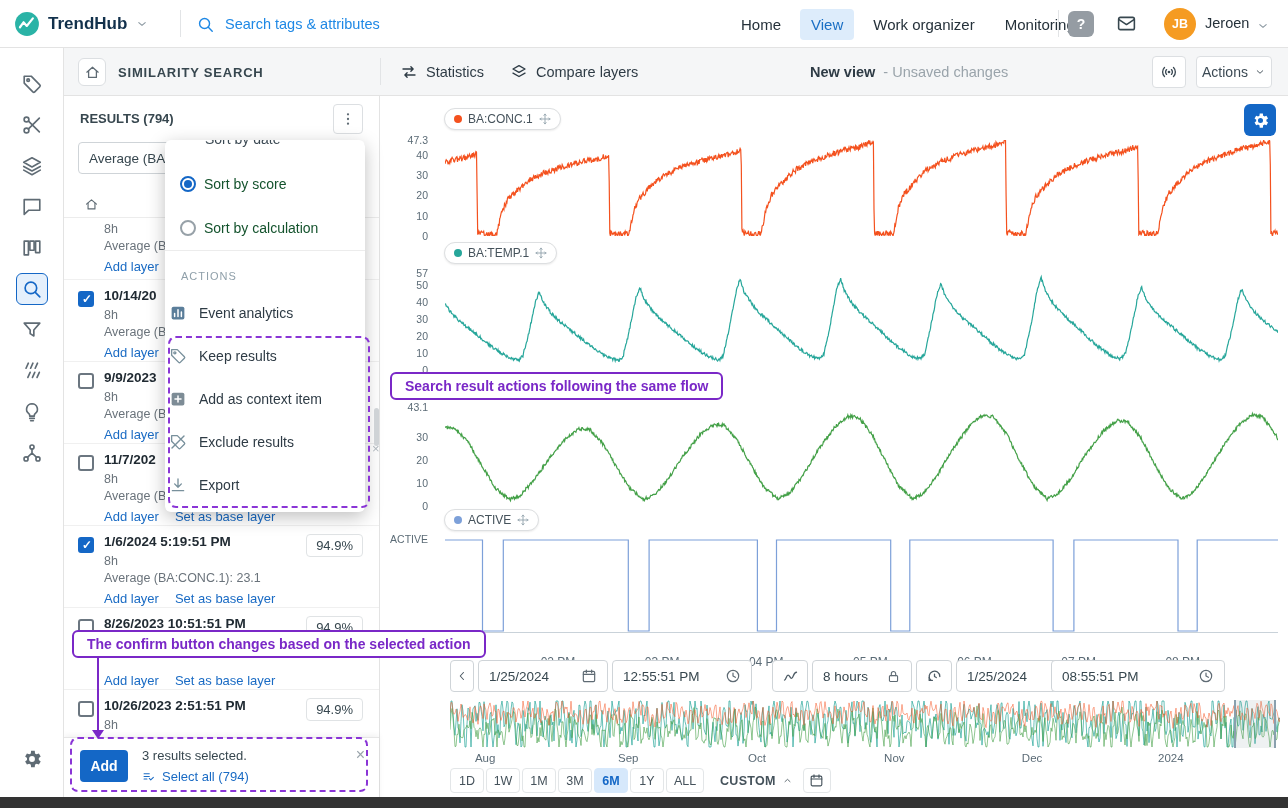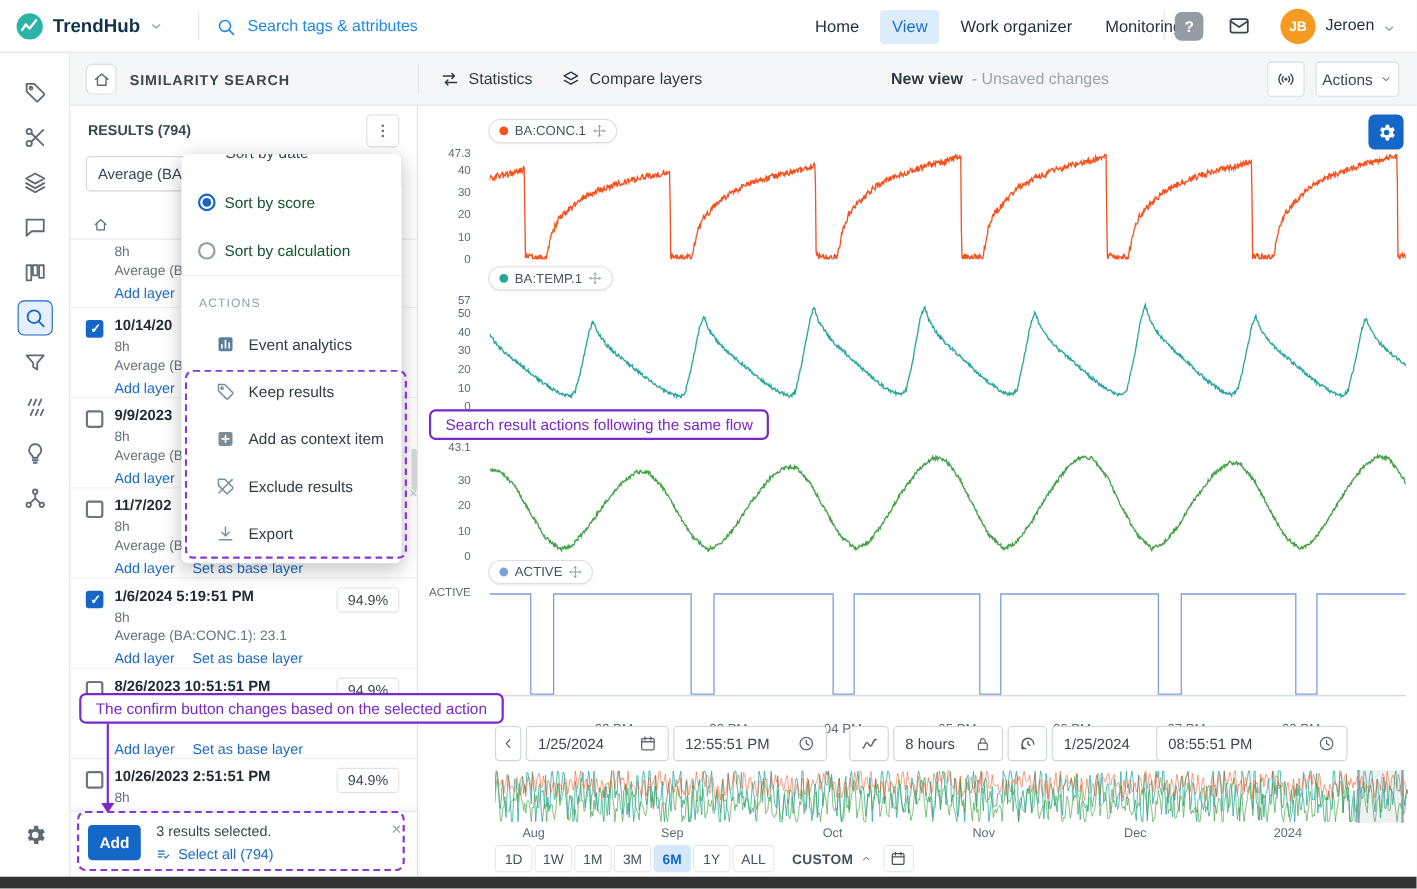--- a/index.html
+++ b/index.html
@@ -69,21 +69,21 @@
 
 .menu{position:absolute;left:165px;top:140px;width:200px;background:#fff;border-radius:6px;box-shadow:0 5px 18px rgba(0,0,0,.25);z-index:30;padding-bottom:6px;overflow:hidden}
 .menu-partial{height:22px;overflow:hidden;position:relative;color:#3c4a54;font-size:14px}
 .menu-partial span{position:absolute;left:40px;top:-9px}
 .menu-radio{height:44px;display:flex;align-items:center;gap:8px;padding-left:15px;font-size:14px;color:#14532d;cursor:pointer}
 .radio{width:16px;height:16px;border-radius:50%;border:2px solid #97a1a8;position:relative;flex:none}
 .radio.checked{border-color:#1467c6}
 .radio.checked::after{content:"";position:absolute;left:2px;top:2px;width:8px;height:8px;border-radius:50%;background:#1467c6}
 .menu-divider{height:1px;background:#ececec}
 .menu-section{height:40px;display:flex;align-items:center;padding:10px 0 0 16px;font-size:11px;letter-spacing:1px;color:#90a0aa}
-.menu-item{height:43px;display:flex;align-items:center;gap:12px;padding-left:31px;font-size:14px;color:#2e3b45;cursor:pointer}
+.menu-item{height:43px;display:flex;align-items:center;gap:12px;padding-left:4px;font-size:14px;color:#2e3b45;cursor:pointer}
 .mi-ic{flex:none;color:#78909c}
 
 
 .chart-area{position:absolute;left:380px;top:96px;width:908px;height:701px;background:#fff;overflow:hidden}
 .gear-btn{position:absolute;left:864px;top:8px;width:32px;height:32px;background:#1467c6;border:none;border-radius:6px;display:flex;align-items:center;justify-content:center;cursor:pointer;z-index:5}
 .badge{position:absolute;height:22px;border:1px solid #dddfe1;border-radius:12px;background:#fff;display:inline-flex;align-items:center;gap:6px;padding:0 9px;font-size:12px;color:#45525b;box-shadow:0 1px 2px rgba(0,0,0,.08);z-index:4;cursor:grab}
 .badge .dot{width:8px;height:8px;border-radius:50%;flex:none}
 .y-axis{position:absolute;left:0;width:56px}
 .y-tick{position:absolute;right:8px;font-size:10.5px;color:#5b6b76}
 .active-lab{position:absolute;right:8px;top:-4px;font-size:10.5px;color:#5b6b76}
@@ -101,21 +101,21 @@
 .ov-window{position:absolute;top:0;height:48px;background:rgba(120,144,156,.13);border-left:2px solid #8aa0ae;border-right:2px solid #8aa0ae;cursor:ew-resize}
 .months{position:absolute;left:70px;top:656px;width:830px;height:12px}
 .month{position:absolute;top:0;font-size:11.5px;color:#5b6b76}
 .range-row{position:absolute;left:70px;top:672px;height:25px;display:flex;align-items:center;gap:2px}
 .rbtn{width:34px;height:25px;display:flex;align-items:center;justify-content:center;font-size:12.5px;color:#45525b;background:#fff;border:1px solid #e3e6e8;border-radius:4px;cursor:pointer}
 .rbtn.active{background:#d6e8fb;color:#1467c6;border-color:#d6e8fb;font-weight:bold}
 .custom-btn{margin-left:14px;display:flex;align-items:center;gap:6px;font-size:12.5px;font-weight:bold;letter-spacing:.3px;color:#45525b;cursor:pointer}
 .cal-btn{margin-left:8px;width:28px;height:25px}
 
 
-.note{position:absolute;height:28px;background:#fff;border:2px solid #7a28c7;border-radius:6px;color:#7a28c7;font-size:14px;font-weight:normal;display:flex;align-items:center;padding:0 13px;white-space:nowrap;z-index:40}
+.note{position:absolute;height:28px;background:#fff;border:2px solid #7a28c7;border-radius:6px;color:#7a28c7;font-size:14px;font-weight:bold;display:flex;align-items:center;padding:0 13px;white-space:nowrap;z-index:40}
 .dash-box{position:absolute;border:2px dashed #8a35d6;border-radius:8px;z-index:35;pointer-events:none}
 .arrow-line{position:absolute;width:0;border-left:2px solid #7a28c7;z-index:40}
 .arrow-head{position:absolute;width:0;height:0;border-left:6px solid transparent;border-right:6px solid transparent;border-top:9px solid #7a28c7;z-index:40}
 .panel-thumb{position:absolute;left:374px;top:408px;width:5px;height:38px;background:#cfd3d6;border-radius:3px;z-index:31;cursor:ns-resize}
 .panel-x{position:absolute;left:372px;top:441px;color:#aeb6bc;font-size:13px;z-index:31;cursor:pointer}
 .panel-x::after{content:"×"}
 .bottom-strip{position:absolute;left:0;top:797px;width:1288px;height:11px;background:#333;z-index:45}
 </style>
 </head>
 <body>
@@ -538,21 +538,21 @@
     <div class="overview">
       <svg viewBox="0 0 830 48" preserveAspectRatio="none">
           <path d="M0 20.6L1 1.0L2 1.0L3 12.4L4 27.0L5 35.3L6 22.2L7 8.8L8 27.8L9 29.8L10 42.9L11 21.4L12 4.7L13 11.1L14 28.7L15 47.0L16 47.0L17 24.0L18 8.1L19 9.4L20 20.6L21 47.0L22 21.6L23 8.5L24 7.7L25 5.8L26 21.4L27 13.3L28 20.4L29 2.4L30 2.6L31 9.6L32 16.7L33 30.9L34 1.7L35 14.9L36 21.9L37 47.0L38 33.6L39 29.6L40 14.3L41 12.2L42 37.2L43 47.0L44 37.6L45 30.9L46 4.8L47 33.4L48 24.6L49 37.9L50 31.9L51 6.0L52 1.0L53 9.2L54 26.8L55 24.4L56 8.8L57 1.0L58 2.8L59 28.5L60 22.1L61 9.5L62 1.9L63 3.6L64 20.2L65 29.1L66 44.7L67 32.5L68 22.9L69 26.2L70 31.7L71 47.0L72 45.3L73 10.4L74 17.1L75 31.3L76 24.2L77 28.9L78 7.6L79 10.5L80 2.2L81 24.2L82 34.1L83 22.1L84 14.8L85 1.0L86 4.9L87 35.9L88 22.7L89 20.4L90 1.0L91 24.8L92 20.5L93 37.0L94 30.2L95 16.1L96 19.5L97 22.7L98 39.7L99 47.0L100 18.6L101 14.7L102 25.1L103 22.0L104 40.9L105 17.7L106 1.0L107 1.0L108 1.0L109 25.5L110 18.8L111 22.6L112 1.0L113 1.0L114 11.1L115 21.6L116 40.0L117 18.4L118 17.4L119 12.3L120 40.7L121 30.0L122 43.1L123 15.5L124 10.3L125 29.9L126 47.0L127 40.2L128 25.2L129 5.0L130 5.5L131 36.7L132 32.2L133 26.6L134 7.5L135 1.0L136 4.5L137 24.7L138 31.4L139 17.5L140 1.0L141 1.0L142 29.2L143 19.5L144 33.5L145 19.6L146 4.8L147 32.0L148 35.2L149 31.9L150 27.6L151 25.7L152 10.2L153 34.3L154 47.0L155 34.0L156 27.2L157 20.2L158 11.0L159 25.8L160 37.7L161 20.1L162 1.0L163 7.9L164 15.5L165 13.1L166 10.5L167 11.4L168 5.6L169 1.0L170 34.1L171 27.3L172 31.0L173 25.5L174 10.3L175 18.3L176 47.0L177 47.0L178 40.6L179 22.2L180 9.7L181 34.7L182 45.1L183 27.3L184 28.6L185 13.8L186 8.5L187 31.4L188 41.0L189 4.6L190 1.0L191 1.0L192 4.5L193 23.9L194 15.0L195 15.9L196 7.2L197 1.0L198 23.5L199 36.8L200 36.1L201 23.7L202 19.4L203 36.6L204 47.0L205 47.0L206 21.6L207 8.2L208 31.1L209 45.9L210 40.0L211 25.6L212 2.5L213 16.0L214 19.9L215 28.2L216 27.2L217 4.2L218 1.0L219 1.0L220 14.8L221 20.3L222 30.4L223 16.9L224 2.3L225 25.2L226 24.2L227 34.0L228 26.0L229 18.5L230 25.4L231 36.5L232 40.3L233 27.6L234 11.5L235 21.5L236 25.4L237 44.7L238 46.7L239 20.5L240 1.0L241 5.3L242 9.3L243 29.2L244 13.2L245 1.0L246 9.2L247 8.2L248 25.3L249 25.2L250 26.4L251 1.0L252 12.0L253 14.7L254 29.1L255 32.5L256 34.6L257 5.1L258 21.7L259 47.0L260 47.0L261 47.0L262 32.5L263 22.2L264 32.4L265 41.8L266 26.5L267 30.7L268 18.1L269 18.4L270 19.3L271 39.6L272 29.2L273 10.8L274 7.4L275 9.9L276 25.3L277 26.0L278 26.4L279 1.0L280 1.0L281 28.3L282 37.1L283 35.9L284 15.1L285 8.9L286 34.8L287 35.3L288 46.1L289 38.8L290 24.6L291 12.6L292 21.1L293 43.4L294 31.5L295 4.7L296 11.3L297 10.9L298 32.8L299 24.3L300 12.1L301 1.0L302 4.6L303 1.0L304 19.8L305 15.3L306 3.8L307 16.0L308 16.8L309 27.5L310 36.2L311 42.1L312 15.6L313 7.5L314 35.8L315 47.0L316 42.8L317 34.8L318 15.1L319 5.9L320 34.2L321 32.2L322 36.0L323 6.2L324 1.0L325 7.8L326 19.4L327 15.9L328 11.5L329 10.6L330 1.0L331 15.9L332 21.8L333 14.5L334 15.6L335 15.8L336 26.3L337 42.1L338 34.7L339 22.1L340 23.4L341 7.2L342 20.2L343 47.0L344 29.2L345 26.2L346 8.3L347 23.0L348 22.6L349 30.8L350 30.4L351 5.4L352 1.0L353 8.2L354 30.6L355 11.7L356 7.8L357 1.0L358 1.6L359 9.3L360 24.4L361 34.6L362 20.0L363 14.7L364 19.9L365 43.1L366 35.4L367 19.1L368 13.0L369 21.7L370 31.3L371 38.6L372 33.1L373 28.9L374 14.0L375 14.1L376 39.4L377 24.8L378 20.9L379 7.1L380 13.8L381 20.2L382 24.1L383 30.9L384 6.3L385 1.0L386 4.0L387 12.8L388 21.2L389 17.8L390 7.1L391 7.4L392 26.0L393 28.7L394 28.6L395 28.8L396 10.3L397 23.1L398 43.1L399 33.6L400 31.4L401 8.8L402 1.8L403 23.6L404 22.7L405 36.2L406 8.2L407 1.0L408 2.7L409 15.0L410 31.7L411 11.1L412 1.0L413 1.0L414 1.5L415 29.2L416 23.4L417 24.6L418 7.2L419 11.9L420 39.8L421 42.3L422 33.5L423 11.4L424 27.1L425 32.2L426 31.5L427 47.0L428 22.1L429 7.3L430 4.6L431 15.1L432 20.3L433 20.8L434 16.1L435 1.0L436 16.3L437 10.3L438 33.7L439 9.2L440 12.3L441 6.6L442 1.5L443 24.7L444 37.3L445 9.6L446 7.0L447 11.2L448 27.3L449 47.0L450 38.6L451 30.4L452 15.0L453 33.9L454 32.7L455 32.2L456 32.7L457 21.5L458 20.7L459 21.8L460 23.0L461 30.2L462 1.0L463 4.2L464 7.1L465 12.0L466 31.2L467 8.4L468 1.0L469 1.0L470 8.0L471 37.8L472 24.2L473 7.1L474 1.0L475 8.1L476 47.0L477 37.5L478 31.4L479 24.4L480 18.5L481 26.2L482 38.7L483 28.4L484 16.5L485 18.8L486 14.0L487 28.6L488 39.2L489 22.3L490 11.1L491 1.0L492 17.0L493 26.6L494 30.1L495 10.0L496 1.0L497 3.5L498 27.1L499 44.3L500 25.2L501 3.3L502 12.0L503 35.5L504 28.6L505 35.4L506 32.5L507 19.4L508 17.5L509 32.2L510 29.1L511 38.1L512 25.2L513 13.2L514 4.3L515 34.3L516 41.2L517 14.4L518 12.6L519 8.9L520 10.1L521 19.1L522 15.9L523 13.6L524 7.5L525 18.6L526 27.8L527 22.8L528 24.9L529 3.8L530 22.8L531 24.7L532 45.1L533 31.3L534 28.5L535 28.7L536 32.1L537 35.0L538 31.7L539 37.2L540 13.3L541 4.7L542 26.0L543 33.6L544 27.6L545 21.0L546 10.9L547 4.6L548 8.7L549 13.5L550 32.3L551 3.4L552 2.8L553 22.2L554 28.7L555 27.2L556 15.2L557 12.3L558 14.4L559 36.6L560 39.2L561 29.3L562 27.8L563 8.4L564 17.5L565 28.0L566 35.8L567 32.4L568 20.8L569 1.5L570 27.8L571 28.2L572 19.8L573 17.8L574 1.0L575 15.9L576 12.8L577 21.8L578 6.9L579 1.0L580 7.8L581 29.0L582 39.1L583 45.9L584 22.4L585 4.7L586 20.3L587 38.8L588 47.0L589 47.0L590 14.7L591 3.1L592 14.2L593 46.3L594 30.8L595 12.6L596 13.2L597 9.6L598 31.0L599 24.7L600 19.9L601 1.0L602 6.9L603 1.0L604 14.7L605 18.0L606 22.6L607 1.0L608 1.0L609 19.8L610 40.4L611 24.4L612 30.1L613 12.4L614 27.6L615 34.1L616 42.6L617 22.0L618 27.5L619 14.1L620 18.8L621 33.5L622 37.8L623 17.7L624 5.6L625 9.1L626 32.8L627 19.3L628 7.1L629 4.5L630 1.0L631 11.4L632 35.7L633 30.8L634 11.4L635 12.4L636 21.4L637 39.5L638 47.0L639 27.6L640 27.3L641 20.5L642 28.8L643 31.0L644 36.3L645 30.1L646 27.5L647 14.5L648 35.3L649 42.0L650 38.1L651 12.5L652 6.3L653 1.0L654 33.6L655 16.6L656 23.3L657 6.2L658 1.0L659 4.4L660 17.1L661 37.5L662 20.9L663 1.0L664 19.3L665 21.0L666 38.6L667 35.1L668 16.5L669 12.2L670 20.7L671 41.9L672 29.0L673 14.9L674 13.7L675 23.8L676 24.9L677 46.5L678 24.8L679 1.0L680 3.5L681 19.3L682 13.3L683 14.2L684 7.6L685 1.0L686 1.0L687 17.9L688 25.8L689 35.8L690 1.0L691 1.0L692 28.1L693 31.6L694 45.0L695 40.1L696 7.1L697 31.1L698 22.1L699 42.7L700 28.3L701 21.6L702 18.1L703 8.8L704 20.8L705 31.5L706 28.4L707 1.0L708 4.5L709 22.2L710 14.0L711 23.2L712 1.0L713 1.0L714 1.0L715 30.0L716 34.6L717 30.3L718 10.3L719 16.5L720 27.7L721 37.2L722 42.7L723 39.4L724 18.1L725 30.8L726 27.4L727 47.0L728 29.0L729 12.4L730 23.6L731 13.6L732 34.6L733 36.5L734 26.8L735 2.3L736 5.9L737 7.8L738 32.3L739 25.3L740 9.6L741 1.0L742 1.0L743 26.9L744 26.6L745 27.3L746 10.8L747 3.1L748 39.1L749 30.9L750 33.6L751 26.3L752 19.1L753 34.1L754 46.7L755 47.0L756 24.4L757 26.9L758 19.2L759 25.9L760 34.3L761 35.9L762 1.0L763 1.0L764 12.7L765 12.6L766 23.9L767 22.7L768 1.0L769 1.0L770 8.8L771 38.9L772 18.7L773 17.7L774 4.9L775 28.1L776 22.3L777 47.0L778 47.0L779 34.5L780 24.3L781 19.0L782 47.0L783 47.0L784 17.5L785 24.1L786 9.9L787 21.7L788 26.2L789 25.3L790 1.0L791 1.7L792 8.5L793 30.3L794 20.4L795 7.2L796 1.0L797 1.0L798 10.5L799 29.4L800 37.9L801 23.5L802 8.5L803 19.2L804 24.1L805 43.7L806 29.7L807 14.0L808 6.6L809 34.7L810 34.9L811 25.9L812 32.0L813 14.4L814 18.5L815 17.0L816 31.4L817 23.3L818 3.9L819 1.0L820 18.7L821 18.4L822 19.5L823 16.3L824 12.1L825 1.0L826 23.6L827 32.1L828 21.4L829 17.7L830 19.6" fill="none" stroke="#26a69a" stroke-width="0.7"></path>
           <path d="M0 29.7L1 14.5L2 8.5L3 18.3L4 30.8L5 46.6L6 46.2L7 34.3L8 34.4L9 24.2L10 36.4L11 37.0L12 37.8L13 37.5L14 30.0L15 28.5L16 27.6L17 25.2L18 27.9L19 27.1L20 20.8L21 28.8L22 12.3L23 16.1L24 27.3L25 28.5L26 36.8L27 30.2L28 39.1L29 29.2L30 27.8L31 29.5L32 36.1L33 47.0L34 34.1L35 34.4L36 22.2L37 28.7L38 23.1L39 34.7L40 31.7L41 21.0L42 19.4L43 20.2L44 18.3L45 35.0L46 31.4L47 47.0L48 29.8L49 32.1L50 35.1L51 31.6L52 31.8L53 40.4L54 44.9L55 38.5L56 27.6L57 12.3L58 18.5L59 32.2L60 28.4L61 24.3L62 19.8L63 12.3L64 11.5L65 14.2L66 36.8L67 45.5L68 45.5L69 37.0L70 23.7L71 31.4L72 41.0L73 35.8L74 47.0L75 47.0L76 24.5L77 20.2L78 12.9L79 28.3L80 27.7L81 37.6L82 36.1L83 25.4L84 24.4L85 13.5L86 21.2L87 43.0L88 37.5L89 41.9L90 27.5L91 36.1L92 21.7L93 31.8L94 37.7L95 39.5L96 40.1L97 24.9L98 18.4L99 25.5L100 15.6L101 30.8L102 41.6L103 26.4L104 25.4L105 9.0L106 10.5L107 25.4L108 32.6L109 47.0L110 35.0L111 37.5L112 22.0L113 21.7L114 34.3L115 37.9L116 47.0L117 35.4L118 29.5L119 13.6L120 23.2L121 16.4L122 37.8L123 28.5L124 21.2L125 19.6L126 24.6L127 22.4L128 33.3L129 37.2L130 37.9L131 45.5L132 29.8L133 29.4L134 31.6L135 35.5L136 40.1L137 41.7L138 35.5L139 24.0L140 14.7L141 16.9L142 34.6L143 24.4L144 35.3L145 27.6L146 14.5L147 26.6L148 24.9L149 29.6L150 40.9L151 47.0L152 29.8L153 30.5L154 30.7L155 29.9L156 43.9L157 47.0L158 34.1L159 25.0L160 21.8L161 15.9L162 14.5L163 35.3L164 36.5L165 22.7L166 14.6L167 20.1L168 25.3L169 24.0L170 47.0L171 41.4L172 44.8L173 41.6L174 26.0L175 22.9L176 39.4L177 46.3L178 47.0L179 36.1L180 14.5L181 15.5L182 18.0L183 18.6L184 39.6L185 37.5L186 23.9L187 24.5L188 28.0L189 16.9L190 26.9L191 43.4L192 39.0L193 39.2L194 27.0L195 32.6L196 33.2L197 27.8L198 37.4L199 39.8L200 36.6L201 25.9L202 17.3L203 22.5L204 30.0L205 39.3L206 29.9L207 21.8L208 28.0L209 28.0L210 27.1L211 35.4L212 38.2L213 47.0L214 39.2L215 28.5L216 26.3L217 24.6L218 36.9L219 31.1L220 33.5L221 21.2L222 24.2L223 22.0L224 19.7L225 36.3L226 29.7L227 32.8L228 28.3L229 25.2L230 28.8L231 33.9L232 38.9L233 38.8L234 34.7L235 38.3L236 27.4L237 30.4L238 35.8L239 33.3L240 30.1L241 30.1L242 14.4L243 14.5L244 7.6L245 15.6L246 39.7L247 38.2L248 36.4L249 25.3L250 29.0L251 22.9L252 40.7L253 41.1L254 43.2L255 39.7L256 40.3L257 18.6L258 25.9L259 39.7L260 44.3L261 44.9L262 36.5L263 22.6L264 17.5L265 18.9L266 18.5L267 41.2L268 44.4L269 39.0L270 24.1L271 31.6L272 35.7L273 43.8L274 47.0L275 47.0L276 39.9L277 28.4L278 31.6L279 18.4L280 27.5L281 39.7L282 34.0L283 26.4L284 12.0L285 9.2L286 26.4L287 25.6L288 37.5L289 40.7L290 35.1L291 22.0L292 19.8L293 35.7L294 40.7L295 38.8L296 47.0L297 35.7L298 32.9L299 20.6L300 23.7L301 28.0L302 40.1L303 22.5L304 17.8L305 7.2L306 7.9L307 30.6L308 36.4L309 37.4L310 34.6L311 36.7L312 22.5L313 21.0L314 40.9L315 47.0L316 46.6L317 45.1L318 30.2L319 14.6L320 24.9L321 23.7L322 38.7L323 30.5L324 25.3L325 16.7L326 10.5L327 9.7L328 25.2L329 43.8L330 36.2L331 36.2L332 24.9L333 18.5L334 32.4L335 45.7L336 47.0L337 47.0L338 34.3L339 21.2L340 24.8L341 14.6L342 20.7L343 36.5L344 24.4L345 25.8L346 12.4L347 17.0L348 12.9L349 26.0L350 42.4L351 38.0L352 30.0L353 24.7L354 30.6L355 23.6L356 39.8L357 40.5L358 42.5L359 27.2L360 20.8L361 27.8L362 30.0L363 35.3L364 33.9L365 35.8L366 19.6L367 8.8L368 12.3L369 24.1L370 31.3L371 36.3L372 36.2L373 38.3L374 28.0L375 23.3L376 39.2L377 36.0L378 46.1L379 42.2L380 37.7L381 24.6L382 17.9L383 31.1L384 31.1L385 26.5L386 27.3L387 13.6L388 9.0L389 14.9L390 25.3L391 35.6L392 43.2L393 31.5L394 24.3L395 28.9L396 24.5L397 37.1L398 47.0L399 36.7L400 34.6L401 19.1L402 10.9L403 20.3L404 18.0L405 35.6L406 27.3L407 17.9L408 17.9L409 14.0L410 24.9L411 25.8L412 35.3L413 41.1L414 31.8L415 32.7L416 22.3L417 34.3L418 37.3L419 43.5L420 47.0L421 33.4L422 19.0L423 7.9L424 27.0L425 32.1L426 26.8L427 38.5L428 18.6L429 12.3L430 11.5L431 18.3L432 26.0L433 37.8L434 46.3L435 29.8L436 36.8L437 20.9L438 38.6L439 35.5L440 47.0L441 43.5L442 19.6L443 15.9L444 21.4L445 14.9L446 27.1L447 29.4L448 26.1L449 27.0L450 19.4L451 25.4L452 26.5L453 43.1L454 38.4L455 35.7L456 38.9L457 34.6L458 33.8L459 32.1L460 34.5L461 46.6L462 29.3L463 28.0L464 16.2L465 9.4L466 27.7L467 27.4L468 29.5L469 26.1L470 14.1L471 22.5L472 18.5L473 25.4L474 33.7L475 36.4L476 47.0L477 27.9L478 25.4L479 32.2L480 35.9L481 38.1L482 37.7L483 24.5L484 17.0L485 21.3L486 17.6L487 26.9L488 38.2L489 34.8L490 32.8L491 13.4L492 24.2L493 28.0L494 41.2L495 44.2L496 38.5L497 36.5L498 33.0L499 34.1L500 27.7L501 28.2L502 40.6L503 45.0L504 19.0L505 12.2L506 15.5L507 19.8L508 26.1L509 33.0L510 23.5L511 28.7L512 26.1L513 25.0L514 22.0L515 45.1L516 47.0L517 42.9L518 44.1L519 34.3L520 24.1L521 27.1L522 33.6L523 43.5L524 38.6L525 29.7L526 15.8L527 5.9L528 19.8L529 22.4L530 40.5L531 29.0L532 26.8L533 13.5L534 24.6L535 41.7L536 47.0L537 46.7L538 35.4L539 37.7L540 26.0L541 24.6L542 39.3L543 42.1L544 38.6L545 36.9L546 28.5L547 15.8L548 10.4L549 15.3L550 41.4L551 33.0L552 31.3L553 30.0L554 20.4L555 21.2L556 29.9L557 44.0L558 44.2L559 42.2L560 26.4L561 17.3L562 29.1L563 27.8L564 33.7L565 29.3L566 24.2L567 21.6L568 21.1L569 14.1L570 34.4L571 34.9L572 32.7L573 37.0L574 24.6L575 32.0L576 25.8L577 37.2L578 38.7L579 40.7L580 38.7L581 34.5L582 27.3L583 35.0L584 33.3L585 30.1L586 32.5L587 24.8L588 17.9L589 22.4L590 15.7L591 21.4L592 28.7L593 41.5L594 24.8L595 17.7L596 30.2L597 35.6L598 47.0L599 45.0L600 42.3L601 27.9L602 31.4L603 18.2L604 23.1L605 28.6L606 40.3L607 21.3L608 14.7L609 11.0L610 17.8L611 16.6L612 39.6L613 35.9L614 37.4L615 24.2L616 23.0L617 19.7L618 43.4L619 43.9L620 40.5L621 36.6L622 32.6L623 23.4L624 24.1L625 30.1L626 43.1L627 28.5L628 19.5L629 19.3L630 11.7L631 18.5L632 35.4L633 39.8L634 36.5L635 39.1L636 34.7L637 33.7L638 38.4L639 35.8L640 47.0L641 47.0L642 37.2L643 18.3L644 16.0L645 23.8L646 38.5L647 33.2L648 36.4L649 27.0L650 21.7L651 14.3L652 23.4L653 22.5L654 46.5L655 32.3L656 39.7L657 31.4L658 25.4L659 26.6L660 35.2L661 47.0L662 47.0L663 26.3L664 25.9L665 12.2L666 23.7L667 33.9L668 32.4L669 25.7L670 13.8L671 13.5L672 7.1L673 16.6L674 34.7L675 45.0L676 34.3L677 39.0L678 26.3L679 21.7L680 37.3L681 47.0L682 37.9L683 32.0L684 26.3L685 16.6L686 14.2L687 25.8L688 30.0L689 41.5L690 18.9L691 12.6L692 20.8L693 15.5L694 31.9L695 45.8L696 34.0L697 45.6L698 21.9L699 25.7L700 23.0L701 38.0L702 47.0L703 36.5L704 27.4L705 22.7L706 23.9L707 11.7L708 29.0L709 38.8L710 24.1L711 26.0L712 10.2L713 14.4L714 14.3L715 38.6L716 44.2L717 47.0L718 35.9L719 33.9L720 29.9L721 31.0L722 42.4L723 47.0L724 41.7L725 37.3L726 14.4L727 25.0L728 17.0L729 24.4L730 41.6L731 25.6L732 24.5L733 20.3L734 25.0L735 26.0L736 38.8L737 37.1L738 46.4L739 38.6L740 31.6L741 19.4L742 25.5L743 42.7L744 40.7L745 42.0L746 27.3L747 11.3L748 24.6L749 15.3L750 26.6L751 34.0L752 30.3L753 28.1L754 22.4L755 27.3L756 25.2L757 47.0L758 47.0L759 43.2L760 34.0L761 33.0L762 20.5L763 31.0L764 47.0L765 37.6L766 32.8L767 27.2L768 10.5L769 10.5L770 21.4L771 38.9L772 24.0L773 25.9L774 16.1L775 26.3L776 15.9L777 42.4L778 47.0L779 47.0L780 43.7L781 24.9L782 35.1L783 38.3L784 31.0L785 47.0L786 38.1L787 28.4L788 15.5L789 15.7L790 10.8L791 29.0L792 34.3L793 38.8L794 22.4L795 14.5L796 13.9L797 20.3L798 32.8L799 43.4L800 47.0L801 40.3L802 26.9L803 26.3L804 22.8L805 38.6L806 37.7L807 31.4L808 17.5L809 20.3L810 10.2L811 11.8L812 36.1L813 37.2L814 35.7L815 18.6L816 20.1L817 24.0L818 31.0L819 36.7L820 47.0L821 39.3L822 30.8L823 30.5L824 35.0L825 26.2L826 40.1L827 38.4L828 26.6L829 22.4L830 19.7" fill="none" stroke="#43a047" stroke-width="0.6"></path>
           <path d="M0 12.8L1 2.6L2 2.7L3 11.8L4 14.3L5 13.2L6 9.2L7 10.7L8 21.4L9 14.7L10 11.1L11 4.0L12 8.6L13 17.4L14 16.6L15 14.5L16 15.0L17 18.0L18 20.3L19 14.2L20 6.8L21 18.0L22 19.0L23 22.9L24 18.1L25 6.5L26 10.7L27 14.9L28 24.3L29 13.5L30 6.3L31 6.3L32 11.5L33 18.6L34 3.8L35 7.3L36 10.1L37 19.5L38 9.4L39 5.5L40 2.9L41 7.4L42 16.3L43 15.0L44 5.3L45 11.3L46 11.3L47 23.4L48 9.0L49 9.7L50 17.1L51 20.4L52 16.6L53 11.5L54 11.1L55 17.5L56 24.1L57 17.1L58 12.2L59 13.7L60 14.1L61 17.7L62 15.7L63 8.2L64 7.6L65 11.6L66 22.0L67 16.9L68 9.2L69 8.5L70 11.1L71 18.3L72 14.1L73 1.0L74 8.2L75 17.0L76 9.6L77 6.1L78 1.0L79 12.1L80 14.4L81 17.0L82 11.3L83 8.1L84 18.2L85 17.2L86 14.1L87 14.2L88 7.5L89 18.7L90 18.7L91 22.8L92 7.7L93 11.5L94 17.9L95 19.9L96 17.6L97 9.3L98 13.5L99 25.1L100 15.3L101 12.5L102 13.1L103 11.2L104 21.1L105 11.4L106 2.3L107 2.6L108 6.6L109 17.7L110 8.9L111 7.7L112 1.0L113 6.4L114 13.4L115 6.9L116 8.8L117 7.0L118 17.8L119 14.8L120 14.1L121 1.2L122 14.4L123 16.4L124 16.3L125 13.4L126 14.6L127 15.4L128 22.2L129 17.7L130 10.1L131 16.3L132 17.7L133 24.3L134 19.3L135 9.7L136 9.3L137 18.6L138 23.7L139 17.0L140 7.1L141 7.4L142 19.9L143 11.6L144 11.9L145 5.8L146 5.0L147 18.8L148 12.7L149 1.8L150 1.0L151 11.1L152 11.1L153 14.3L154 8.4L155 3.6L156 14.7L157 22.2L158 13.2L159 7.8L160 12.2L161 17.5L162 17.3L163 20.0L164 12.6L165 8.7L166 15.7L167 23.6L168 18.7L169 7.2L170 19.6L171 19.1L172 22.6L173 18.0L174 8.5L175 11.1L176 22.8L177 20.3L178 13.2L179 8.2L180 7.6L181 16.7L182 13.2L183 1.7L184 9.6L185 13.8L186 11.6L187 10.7L188 8.5L189 1.4L190 8.9L191 15.3L192 5.4L193 4.8L194 7.4L195 21.4L196 20.7L197 6.9L198 7.2L199 16.1L200 26.1L201 23.9L202 14.8L203 14.8L204 20.9L205 27.0L206 16.8L207 8.3L208 16.0L209 23.2L210 21.2L211 13.7L212 4.3L213 14.1L214 18.2L215 17.5L216 10.9L217 2.2L218 9.1L219 10.1L220 13.0L221 4.0L222 8.0L223 13.6L224 14.7L225 16.7L226 2.3L227 4.1L228 12.4L229 18.8L230 16.4L231 8.2L232 6.6L233 11.4L234 14.6L235 17.1L236 10.1L237 15.9L238 23.8L239 20.0L240 10.9L241 10.2L242 11.3L243 22.5L244 17.1L245 9.7L246 15.4L247 17.2L248 23.2L249 17.2L250 13.7L251 6.1L252 17.1L253 15.7L254 10.5L255 4.5L256 11.0L257 8.7L258 15.3L259 14.0L260 7.5L261 11.2L262 18.2L263 17.0L264 10.7L265 5.6L266 4.9L267 20.8L268 21.0L269 14.0L270 6.9L271 19.1L272 24.7L273 21.3L274 15.8L275 12.2L276 19.6L277 23.1L278 23.6L279 7.5L280 10.1L281 22.0L282 22.6L283 17.1L284 7.5L285 9.8L286 23.3L287 16.9L288 12.1L289 8.9L290 13.0L291 14.6L292 11.4L293 8.9L294 3.1L295 4.5L296 17.6L297 12.4L298 8.9L299 2.8L300 9.4L301 12.6L302 14.1L303 1.0L304 5.0L305 11.0L306 14.5L307 18.2L308 10.6L309 11.6L310 18.9L311 25.2L312 13.1L313 7.2L314 19.2L315 25.4L316 21.2L317 16.3L318 10.8L319 12.0L320 23.8L321 16.0L322 13.6L323 7.1L324 14.0L325 17.7L326 11.7L327 2.2L328 6.6L329 18.7L330 13.8L331 9.5L332 1.0L333 2.1L334 15.2L335 18.3L336 11.7L337 7.4L338 6.5L339 12.0L340 17.0L341 3.4L342 1.5L343 14.7L344 14.3L345 17.0L346 7.6L347 12.4L348 14.2L349 20.1L350 20.3L351 10.6L352 10.7L353 18.8L354 25.3L355 11.4L356 10.1L357 10.4L358 19.8L359 16.0L360 10.5L361 12.8L362 16.3L363 21.0L364 15.4L365 10.4L366 3.0L367 6.5L368 13.6L369 12.3L370 2.9L371 1.5L372 9.0L373 18.1L374 10.6L375 1.6L376 9.4L377 10.4L378 17.3L379 12.4L380 11.5L381 13.4L382 18.3L383 23.9L384 13.3L385 5.9L386 14.8L387 18.3L388 17.2L389 12.1L390 10.7L391 17.0L392 23.6L393 14.4L394 6.9L395 12.0L396 14.6L397 20.6L398 16.9L399 2.9L400 7.4L401 11.3L402 12.0L403 10.3L404 1.0L405 9.4L406 10.8L407 8.4L408 6.0L409 2.0L410 11.0L411 11.8L412 10.2L413 5.4L414 1.7L415 13.7L416 15.2L417 17.0L418 7.8L419 9.2L420 22.0L421 21.8L422 14.8L423 5.5L424 17.8L425 23.9L426 19.2L427 20.4L428 7.6L429 11.6L430 18.2L431 17.3L432 7.7L433 6.1L434 16.0L435 15.5L436 21.1L437 4.5L438 9.8L439 9.2L440 20.8L441 14.6L442 1.0L443 2.8L444 14.7L445 11.1L446 8.3L447 1.2L448 3.5L449 16.2L450 16.8L451 13.3L452 4.4L453 12.7L454 14.2L455 14.3L456 14.4L457 13.1L458 18.6L459 20.4L460 15.9L461 15.6L462 8.1L463 20.6L464 23.1L465 14.9L466 14.8L467 10.1L468 16.6L469 19.9L470 10.9L471 11.3L472 8.2L473 12.8L474 12.5L475 5.0L476 9.2L477 6.0L478 14.0L479 15.8L480 6.4L481 1.2L482 7.2L483 10.5L484 10.1L485 9.2L486 4.7L487 12.6L488 20.4L489 14.3L490 10.2L491 4.1L492 19.3L493 21.5L494 18.0L495 9.6L496 9.0L497 19.6L498 24.0L499 20.3L500 9.9L501 10.3L502 22.1L503 25.9L504 8.7L505 7.1L506 16.3L507 21.3L508 16.5L509 9.1L510 2.3L511 15.3L512 20.9L513 14.7L514 1.0L515 8.6L516 17.6L517 14.4L518 14.0L519 6.9L520 4.6L521 10.9L522 12.1L523 10.5L524 7.1L525 13.1L526 17.1L527 11.2L528 9.0L529 3.1L530 17.9L531 19.1L532 19.6L533 7.4L534 11.7L535 23.5L536 27.7L537 18.7L538 8.1L539 15.9L540 19.9L541 21.3L542 20.2L543 12.2L544 12.6L545 22.6L546 23.9L547 12.5L548 3.0L549 4.8L550 21.4L551 13.1L552 6.9L553 7.1L554 8.4L555 11.2L556 7.4L557 3.7L558 2.8L559 12.8L560 13.7L561 7.2L562 6.9L563 4.1L564 13.0L565 14.9L566 12.0L567 11.2L568 16.9L569 17.8L570 25.4L571 14.8L572 9.3L573 20.2L574 23.1L575 26.4L576 11.1L577 9.2L578 12.1L579 19.5L580 19.7L581 14.8L582 11.4L583 20.0L584 18.4L585 9.2L586 6.1L587 8.0L588 15.5L589 20.7L590 6.0L591 1.0L592 1.6L593 17.2L594 11.4L595 3.4L596 6.2L597 9.7L598 20.6L599 13.5L600 8.0L601 3.6L602 17.5L603 16.5L604 13.7L605 6.8L606 13.4L607 13.2L608 19.4L609 16.4L610 13.2L611 9.0L612 24.3L613 21.6L614 18.0L615 8.4L616 12.7L617 15.1L618 23.6L619 11.3L620 4.0L621 10.1L622 19.5L623 15.7L624 7.8L625 5.1L626 15.3L627 12.0L628 7.4L629 5.5L630 3.1L631 11.6L632 19.7L633 12.4L634 3.1L635 9.9L636 19.0L637 22.1L638 16.1L639 4.5L640 14.3L641 21.0L642 20.5L643 8.8L644 7.1L645 15.8L646 27.3L647 19.9L648 16.3L649 13.8L650 21.6L651 22.9L652 20.3L653 5.9L654 15.4L655 13.4L656 24.4L657 17.1L658 6.4L659 4.3L660 10.8L661 21.5L662 12.9L663 1.0L664 9.0L665 9.1L666 13.0L667 7.9L668 2.0L669 6.1L670 10.8L671 12.8L672 1.3L673 1.0L674 12.3L675 20.9L676 12.8L677 13.4L678 9.6L679 13.4L680 22.2L681 20.1L682 6.4L683 9.3L684 19.9L685 20.5L686 12.8L687 11.1L688 13.4L689 26.4L690 15.7L691 9.3L692 12.7L693 11.8L694 21.1L695 20.7L696 3.6L697 10.9L698 6.8L699 15.5L700 7.4L701 4.1L702 6.8L703 7.2L704 10.1L705 8.4L706 6.8L707 1.0L708 14.8L709 19.4L710 5.2L711 6.3L712 6.1L713 17.3L714 13.7L715 15.3L716 11.1L717 18.5L718 21.8L719 22.9L720 14.6L721 11.0L722 19.6L723 28.4L724 19.4L725 15.6L726 8.1L727 23.4L728 18.7L729 12.5L730 13.5L731 7.3L732 17.8L733 19.6L734 14.7L735 4.9L736 9.7L737 11.2L738 16.8L739 8.9L740 5.2L741 3.4L742 9.4L743 13.0L744 3.6L745 7.2L746 12.1L747 12.9L748 18.0L749 2.7L750 6.4L751 17.2L752 21.2L753 19.4L754 13.4L755 17.4L756 17.9L757 27.3L758 19.1L759 13.0L760 16.5L761 25.6L762 16.0L763 10.5L764 13.7L765 12.8L766 20.0L767 19.8L768 5.9L769 3.3L770 11.5L771 21.7L772 7.1L773 4.2L774 3.1L775 17.4L776 10.4L777 13.9L778 7.7L779 11.0L780 16.4L781 11.3L782 13.3L783 9.2L784 5.5L785 22.0L786 15.9L787 9.3L788 5.6L789 14.9L790 16.2L791 19.9L792 12.8L793 15.5L794 16.7L795 20.2L796 15.4L797 7.9L798 9.8L799 19.0L800 25.4L801 18.2L802 8.5L803 11.6L804 13.1L805 18.5L806 8.9L807 3.2L808 5.1L809 18.2L810 11.5L811 1.2L812 7.7L813 11.3L814 17.4L815 8.3L816 4.9L817 5.3L818 11.2L819 13.1L820 15.9L821 3.8L822 5.7L823 17.6L824 23.6L825 9.5L826 9.2L827 11.7L828 16.7L829 21.7L830 17.9" fill="none" stroke="#f4511e" stroke-width="0.5"></path>
         </svg>
       <div class="ov-window" style="left: 784.35px; width: 41.5px;"></div>
     </div>
     <div class="months">
         <div class="month" style="left: 24.9px;">Aug</div>
-        <div class="month" style="left: 151px;">Sep</div>
+        <div class="month" style="left: 168px;">Sep</div>
         <div class="month" style="left: 297.97px;">Oct</div>
         <div class="month" style="left: 434.09px;">Nov</div>
         <div class="month" style="left: 571.87px;">Dec</div>
         <div class="month" style="left: 707.99px;">2024</div>
       </div>
 
     <div class="range-row">
       <button class="rbtn">1D</button>
       <button class="rbtn">1W</button>
       <button class="rbtn">1M</button>

